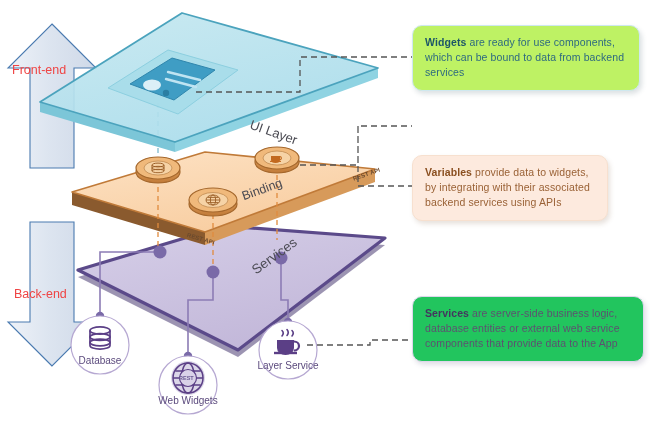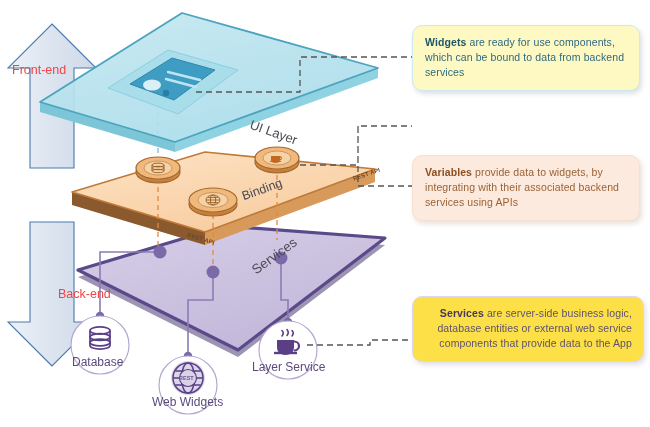--- a/index.html
+++ b/index.html
@@ -4,41 +4,41 @@
 <style>
   html,body{margin:0;padding:0;background:#ffffff;}
   body{width:650px;height:427px;position:relative;overflow:hidden;
        font-family:"Liberation Sans","DejaVu Sans",sans-serif;}
   #stage{position:absolute;inset:0;width:650px;height:427px;}
   svg#scene{position:absolute;left:0;top:0;width:650px;height:427px;}
 
   .callout{position:absolute;border-radius:10px;box-sizing:border-box;
            font-size:10.5px;line-height:1.45;letter-spacing:.01em;padding:9px 11px 9px 12px;}
   .callout b{font-weight:bold;}
-  .callout.blue{background:#fef9c3;color:#2e6a80;border:1px solid #cfe8ef;
+  .callout.blue{background:#bef264;color:#2e6a80;border:1px solid #cfe8ef;
         box-shadow:2px 3px 5px rgba(60,90,100,.18);}
   .callout.blue b{color:#1d5668;}
   .callout.orange{background:#fdeade;color:#9a6236;border:1px solid #f7e0cf;
         box-shadow:2px 3px 5px rgba(120,90,60,.18);}
   .callout.orange b{color:#8a4f20;}
-  .callout.purple{background:#fde047;color:#5d5270;border:1px solid #ded7ec;
-        box-shadow:2px 3px 5px rgba(90,80,120,.18);text-align:right;}
+  .callout.purple{background:#22c55e;color:#5d5270;border:1px solid #ded7ec;
+        box-shadow:2px 3px 5px rgba(90,80,120,.18);}
   .callout.purple b{color:#44365f;}
 
   #callout-widgets{left:412px;top:25px;width:228px;}
-  #callout-variables{left:412px;top:155px;width:228px;}
+  #callout-variables{left:412px;top:155px;width:196px;}
   #callout-services{left:412px;top:296px;width:232px;}
 
   .planelabel{position:absolute;font-size:13px;color:#4a4a52;white-space:nowrap;
               transform-origin:left top;}
   .edgelabel{position:absolute;font-size:6px;color:#6b4a2e;white-space:nowrap;
              font-weight:bold;transform-origin:left top;letter-spacing:.02em;}
   .arrowlabel{position:absolute;font-size:12.5px;color:#ef4444;white-space:nowrap;}
-  .nodelabel{position:absolute;font-size:12px;color:#5b4a7d;white-space:nowrap;
-             text-align:left;}
+  .nodelabel{position:absolute;font-size:10px;color:#5b4a7d;white-space:nowrap;
+             text-align:center;}
   .resttext{position:absolute;font-size:5.5px;color:#6a5a92;font-weight:bold;white-space:nowrap;}
 </style>
 </head>
 <body>
 
 <div id="stage">
 
   <svg id="scene" viewBox="0 0 650 427">
     <defs>
       <linearGradient id="arrGrad" x1="0" y1="0" x2="1" y2="0">
@@ -194,21 +194,21 @@
   </svg>
 
   <div class="planelabel" style="left:253px;top:117px;transform:rotate(19.5deg);">UI Layer</div>
   <div class="planelabel" style="left:240px;top:190px;transform:rotate(-20deg);font-size:12.5px;">Binding</div>
   <div class="planelabel" style="left:249px;top:265px;transform:rotate(-36deg);font-size:13.5px;">Services</div>
 
   <div class="edgelabel" style="left:352px;top:176px;transform:rotate(-19deg);">REST API</div>
   <div class="edgelabel" style="left:188px;top:232px;transform:rotate(16deg);">REST API</div>
 
   <div class="arrowlabel" style="left:12px;top:63px;">Front-end</div>
-  <div class="arrowlabel" style="left:14px;top:287px;margin-left:44px;">Back-end</div>
+  <div class="arrowlabel" style="left:14px;top:287px;">Back-end</div>
 
   <div class="nodelabel" style="left:72px;top:355px;width:56px;">Database</div>
   <div class="nodelabel" style="left:152px;top:395px;width:72px;">Web Widgets</div>
   <div class="nodelabel" style="left:252px;top:360px;width:72px;">Layer Service</div>
   <div class="resttext" style="left:179px;top:375px;">REST</div>
 
   <div class="callout blue" id="callout-widgets">
     <b>Widgets</b>
     <span>are ready for use</span>
     <span>components, which can be bound</span>

